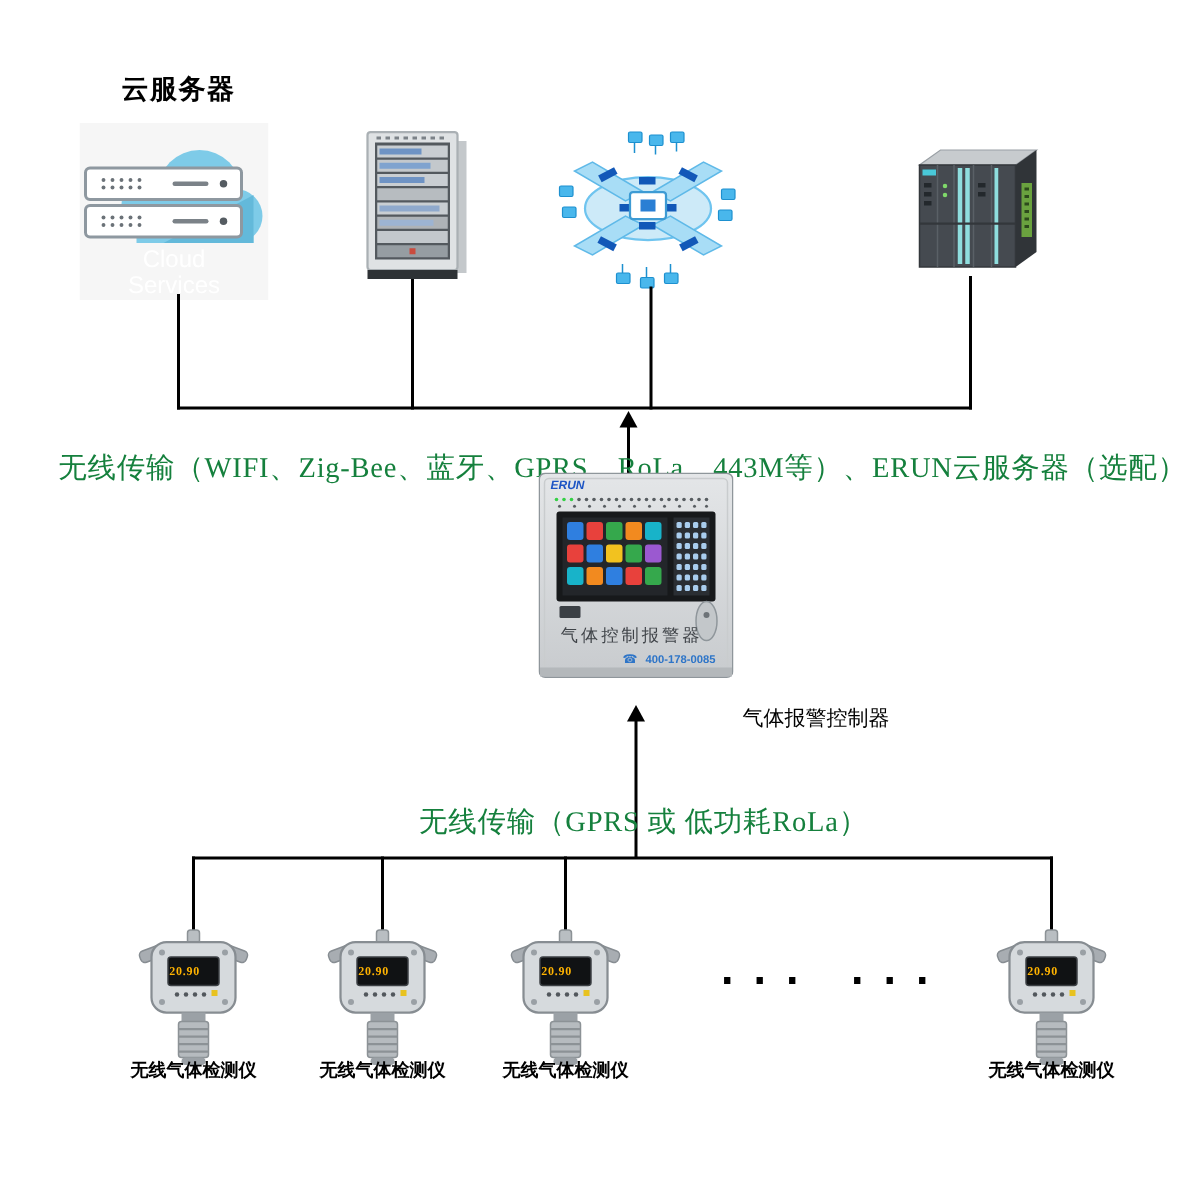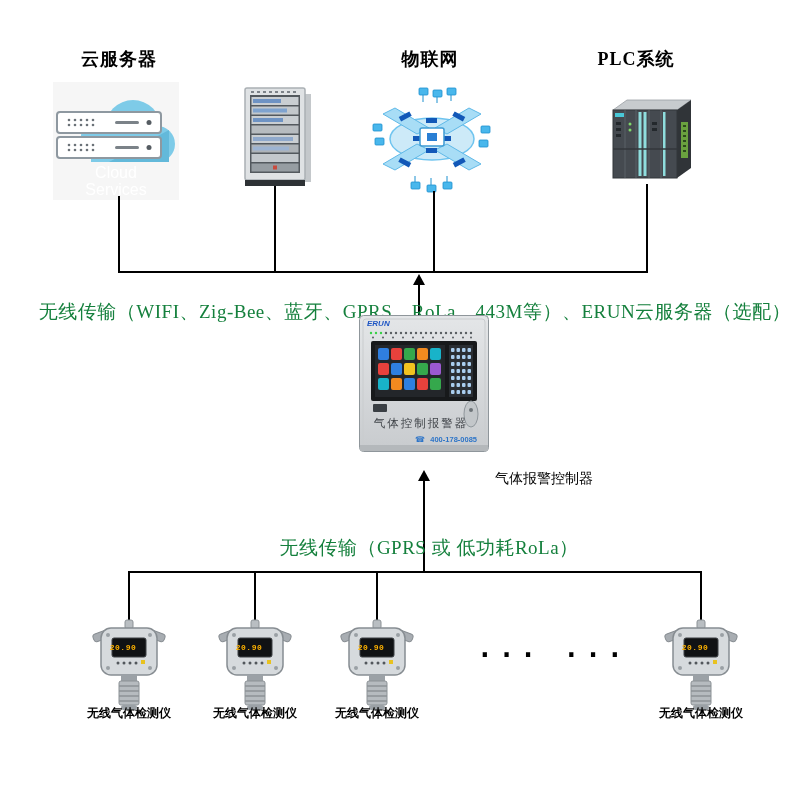--- a/index.html
+++ b/index.html
@@ -11,30 +11,28 @@
   .node-label{font-size:18px;font-weight:bold;text-align:center;letter-spacing:1px;}
   .vline{position:absolute;width:2px;background:#000;}
   .hline{position:absolute;height:2px;background:#000;}
   .arrow-up{position:absolute;width:0;height:0;border-left:6px solid transparent;border-right:6px solid transparent;border-bottom:11px solid #000;}
   .red-text{position:absolute;color:#15803d;font-size:19px;text-align:center;white-space:nowrap;letter-spacing:0.5px;}
   .caption{position:absolute;font-size:14px;text-align:center;}
   .det-label{position:absolute;font-size:12px;font-weight:bold;text-align:center;width:134px;white-space:nowrap;}
   .ellipsis{position:absolute;font-size:26px;font-weight:bold;letter-spacing:6px;color:#000;font-family:"DejaVu Sans Mono",monospace;}
   .detector{position:absolute;width:76px;height:94px;}
   .det-display{position:absolute;left:22px;top:21px;width:20px;height:17px;display:flex;align-items:center;justify-content:center;
-    color:#ffb300;font-size:8px;font-weight:bold;font-family:Liberation Mono, monospace;letter-spacing:0.5px;}
+    color:#ffb300;font-size:8px;font-weight:bold;font-family:Liberation Serif, serif;letter-spacing:0.5px;}
 </style>
 </head>
 <body>
 
 <div id="canvas">
 
   <div class="abs node-label" style="left:40px;top:47px;width:120px;">云服务器</div>
-  <div class="abs node-label" style="left:351px;top:47px;width:120px;">物联网</div>
-  <div class="abs node-label" style="left:557px;top:47px;width:120px;">PLC系统</div>
 
   <div class="abs" style="left:34px;top:82px;">
     <svg width="126" height="118" viewBox="0 0 126 118">
       <rect x="0" y="0" width="126" height="118" fill="#f6f6f6"></rect>
       <g fill="#7ecbe8">
         <circle cx="80" cy="46" r="28"></circle>
         <circle cx="48" cy="54" r="20"></circle>
         <circle cx="104" cy="62" r="18"></circle>
         <rect x="38" y="54" width="78" height="26"></rect>
       </g>

